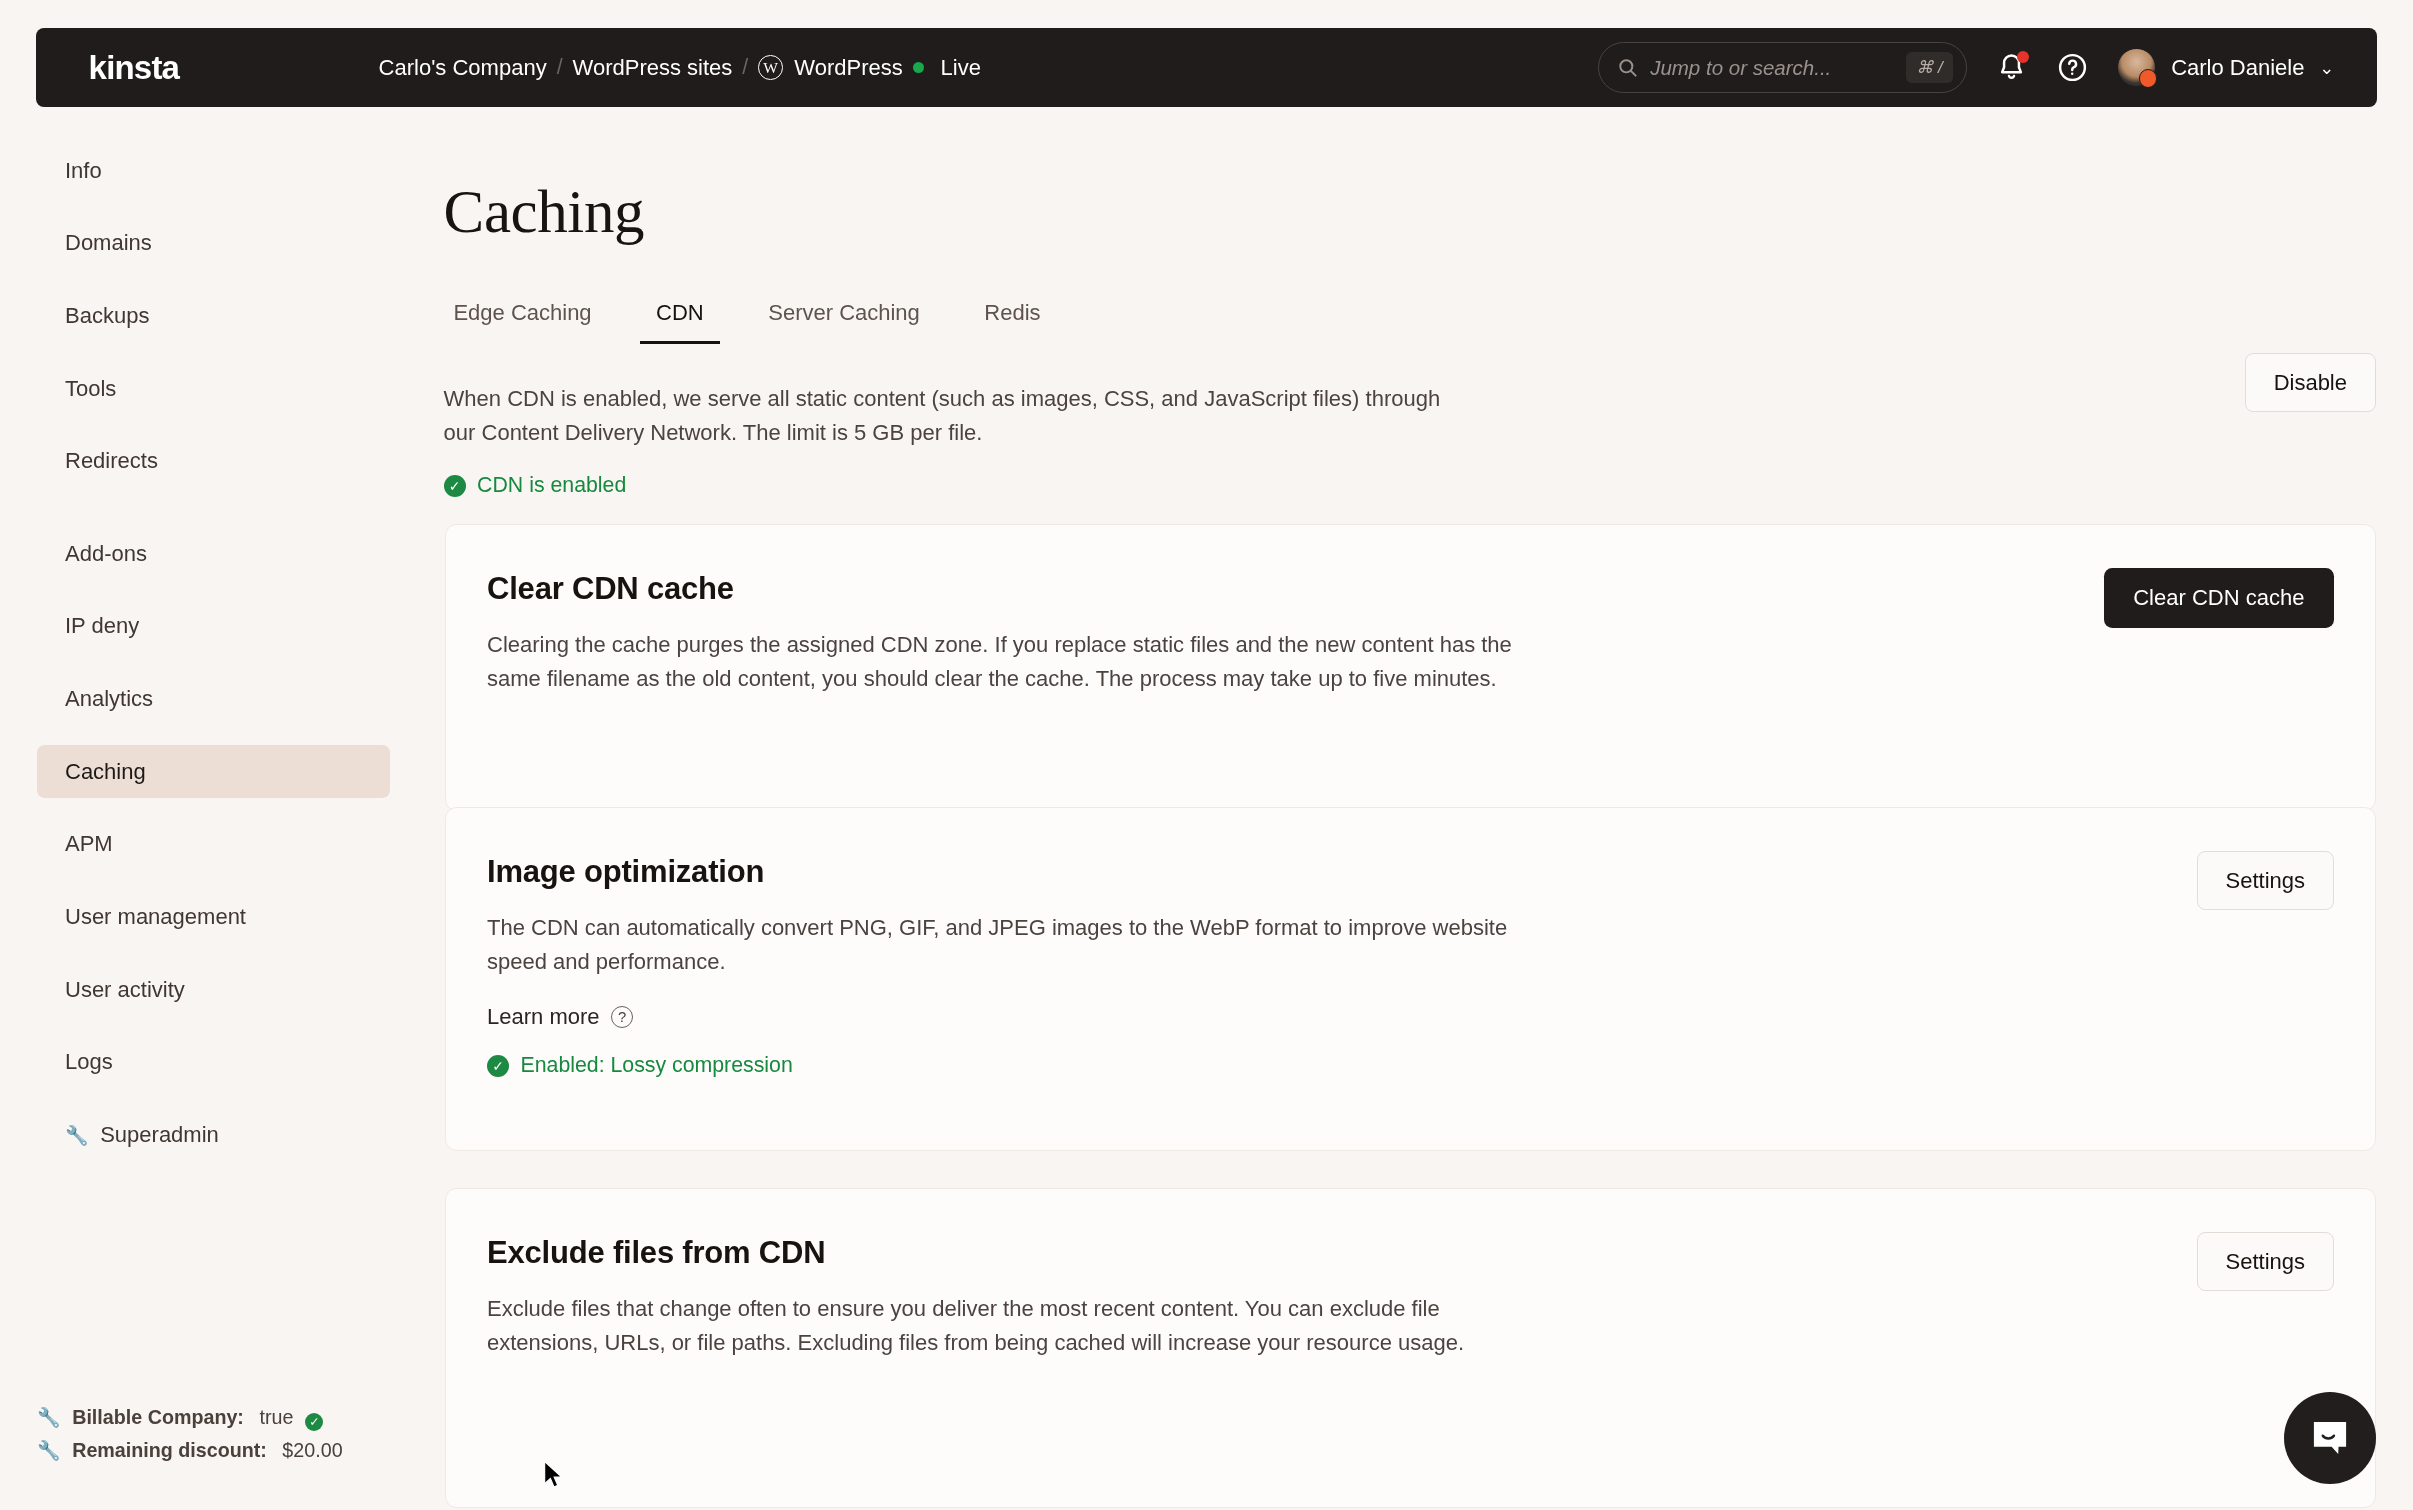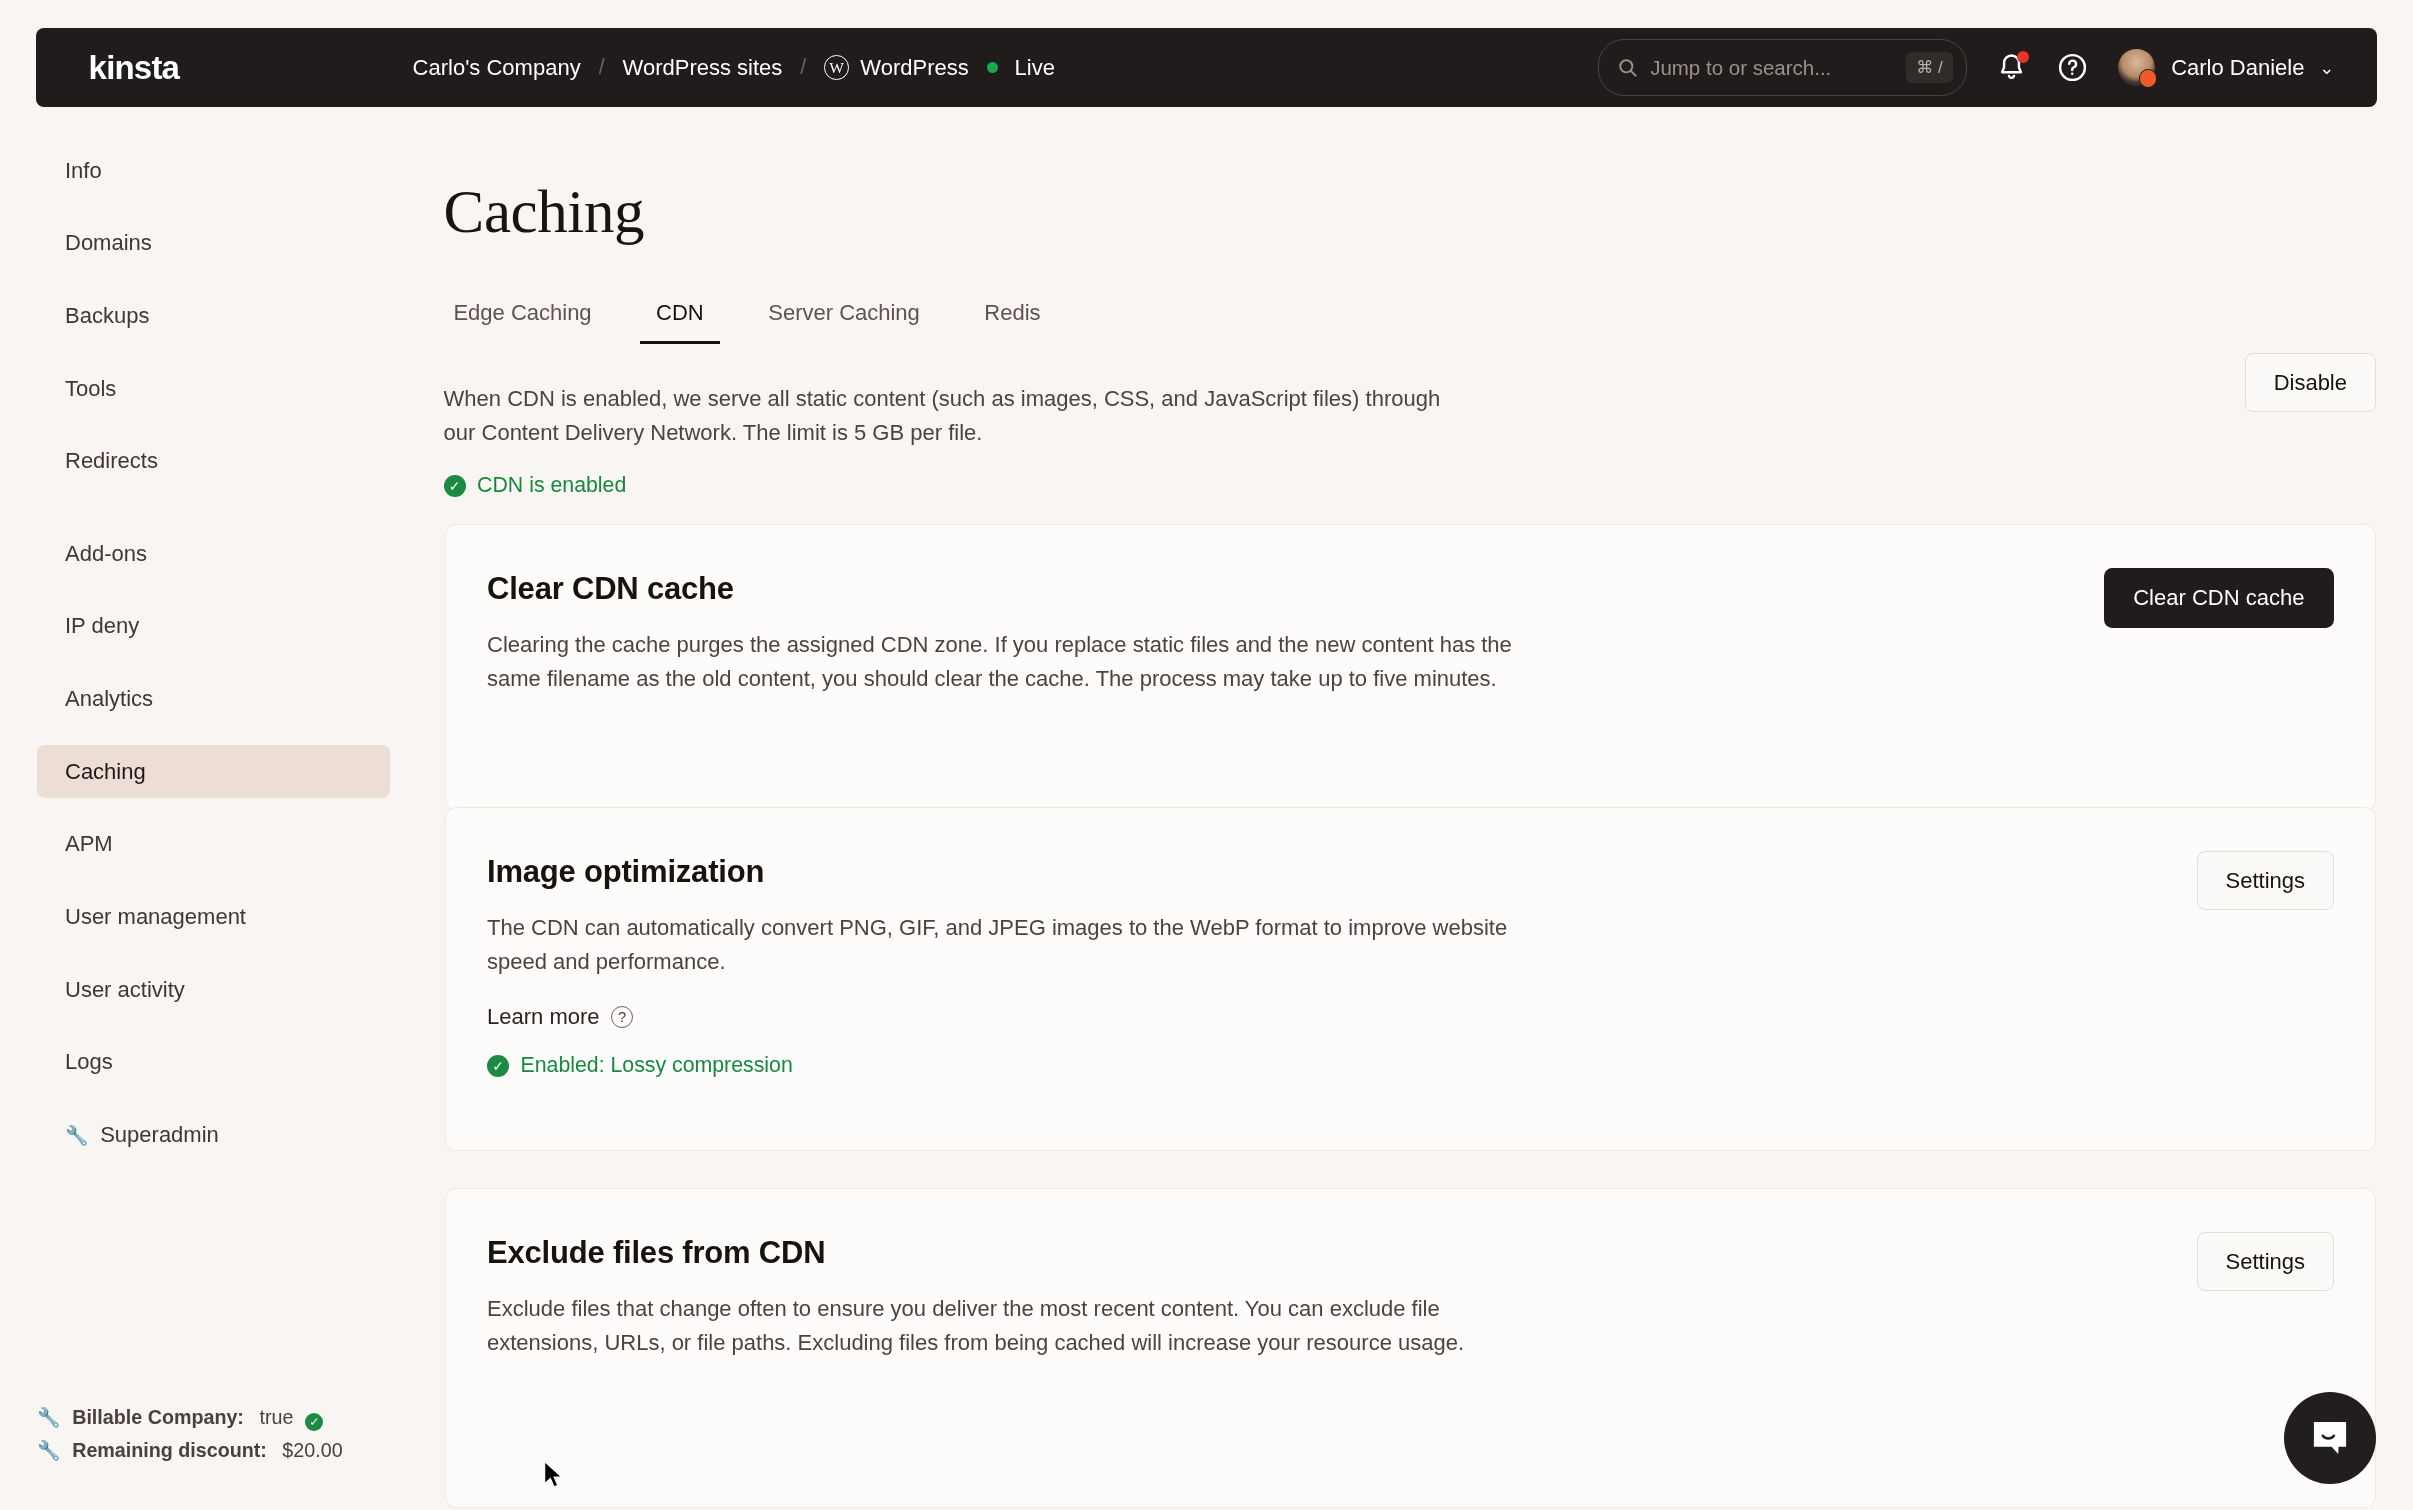--- a/index.html
+++ b/index.html
@@ -25,22 +25,22 @@
     color: #fff;
     font-size: 33px;
     font-weight: 700;
     letter-spacing: -0.8px;
     margin-left: 29.6px;
     width: 205px;
   }
   .breadcrumb {
     display: flex;
     align-items: center;
-    gap: 18px;
-    margin-left: 119px;
+    gap: 10px;
+    margin-left: 85px;
     color: #FFFFFF;
     font-size: 22px;
   }
   .breadcrumb .crumb { color: #FFFFFF; white-space: nowrap; }
   .breadcrumb .sep { color: #6B6663; font-size: 21.3px; }
   .wp-icon {
     width: 24.6px; height: 24.6px;
     border-radius: 50%;
     border: 1.8px solid #fff;
     display: inline-flex;
@@ -58,26 +58,27 @@
   }
 
   .topbar-right {
     margin-left: auto;
     display: flex;
     align-items: center;
     gap: 28px;
     padding-right: 19.7px;
   }
   .searchbox {
-    width: 369px; height: 57px;
+    width: 369px; height: 51px;
     border: 1.3px solid #4A423E;
     border-radius: 26px;
     display: flex; align-items: center;
     padding: 0 13px 0 18px;
     gap: 11.5px;
+    font-style: italic;
   }
   .search-ic { width: 21.3px; height: 21.3px; flex: 0 0 auto; }
   .search-ph { color: #9B918C; font-size: 20.5px; flex: 1; }
   .kbd {
     background: #302C2A;
     border-radius: 5.7px;
     color: #B9AFAA;
     font-size: 17px;
     padding: 4.9px 10.7px;
     white-space: nowrap;

